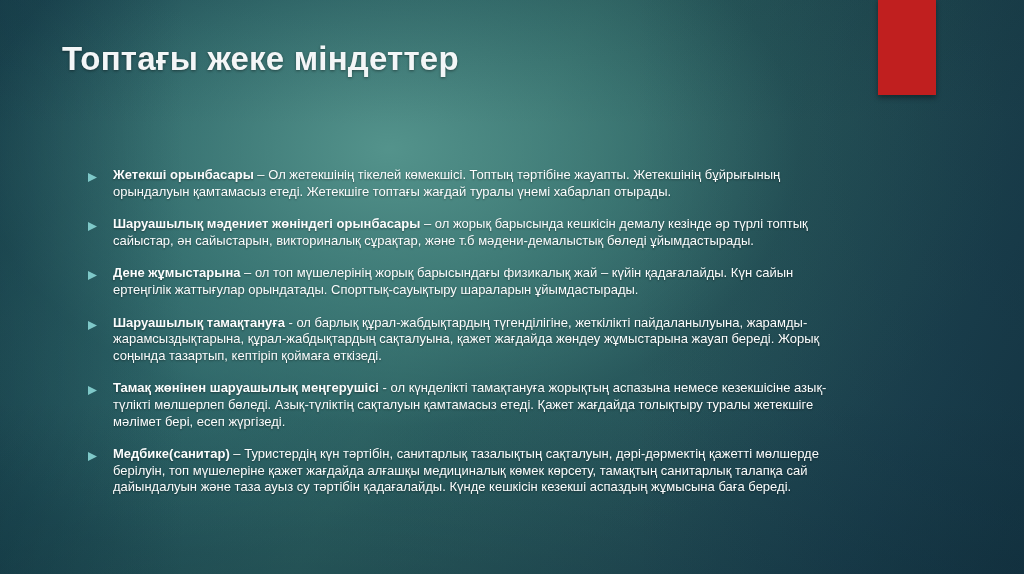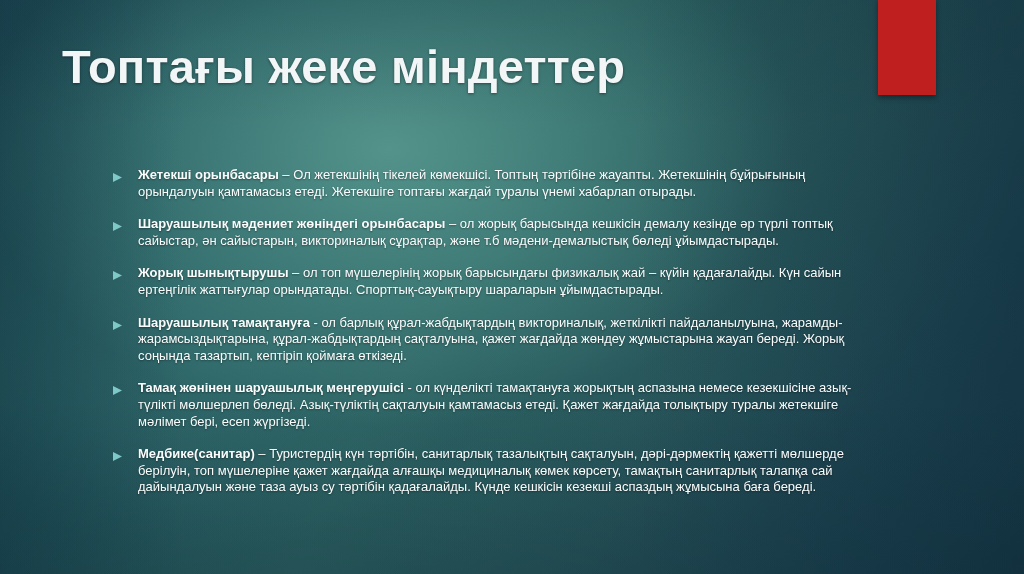--- a/index.html
+++ b/index.html
@@ -42,32 +42,32 @@
     box-shadow: 0 3px 5px rgba(0,0,0,0.38);
     z-index: 3;
   }
 
   #title {
     position: absolute;
     left: 62px;
     top: 42px;
     width: 800px;
     z-index: 4;
-    font-size: 47px;
+    font-size: 33px;
     font-weight: bold;
     color: #f3f6f7;
     letter-spacing: 0.2px;
     line-height: 1.05;
     text-shadow: 0 1px 3px rgba(0,0,0,0.42);
     white-space: nowrap;
   }
 
   #body-list {
     position: absolute;
-    left: 112px;
+    left: 87px;
     top: 167px;
     width: 748px;
     z-index: 4;
     display: flex;
     flex-direction: column;
   }
 
   .bullet-row {
     display: flex;
     align-items: flex-start;
@@ -123,30 +123,30 @@
       </span>
       <div class="bullet-text"><span class="lead">Шаруашылық мәдениет жөніндегі орынбасары</span><span class="rest"> – ол жорық барысында кешкісін демалу кезінде әр түрлі топтық сайыстар, ән сайыстарын, викториналық сұрақтар, және т.б мәдени-демалыстық бөледі ұйымдастырады.</span></div>
     </div>
 
     <div class="bullet-row">
       <span class="bullet-marker">
         <svg width="11" height="11" viewBox="0 0 11 11">
             <polygon points="1,1 10,5.5 1,10" fill="#7ec8c8"></polygon>
           </svg>
       </span>
-      <div class="bullet-text"><span class="lead">Жорық шынықтырушы</span><span class="rest"> – ол топ мүшелерінің жорық барысындағы физикалық жай – күйін қадағалайды. Күн сайын ертеңгілік жаттығулар орындатады. Спорттық-сауықтыру шараларын ұйымдастырады.</span></div>
+      <div class="bullet-text"><span class="lead">Дене жұмыстарына</span><span class="rest"> – ол топ мүшелерінің жорық барысындағы физикалық жай – күйін қадағалайды. Күн сайын ертеңгілік жаттығулар орындатады. Спорттық-сауықтыру шараларын ұйымдастырады.</span></div>
     </div>
 
     <div class="bullet-row">
       <span class="bullet-marker">
         <svg width="11" height="11" viewBox="0 0 11 11">
             <polygon points="1,1 10,5.5 1,10" fill="#7ec8c8"></polygon>
           </svg>
       </span>
-      <div class="bullet-text"><span class="lead">Шаруашылық тамақтануға</span><span class="rest"> - ол барлық құрал-жабдықтардың викториналық, жеткілікті пайдаланылуына, жарамды-жарамсыздықтарына, құрал-жабдықтардың сақталуына, қажет жағдайда жөндеу жұмыстарына жауап береді. Жорық соңында тазартып, кептіріп қоймаға өткізеді.</span></div>
+      <div class="bullet-text"><span class="lead">Шаруашылық тамақтануға</span><span class="rest"> - ол барлық құрал-жабдықтардың түгенділігіне, жеткілікті пайдаланылуына, жарамды-жарамсыздықтарына, құрал-жабдықтардың сақталуына, қажет жағдайда жөндеу жұмыстарына жауап береді. Жорық соңында тазартып, кептіріп қоймаға өткізеді.</span></div>
     </div>
 
     <div class="bullet-row">
       <span class="bullet-marker">
         <svg width="11" height="11" viewBox="0 0 11 11">
             <polygon points="1,1 10,5.5 1,10" fill="#7ec8c8"></polygon>
           </svg>
       </span>
       <div class="bullet-text"><span class="lead">Тамақ жөнінен шаруашылық меңгерушісі</span><span class="rest"> - ол күнделікті тамақтануға жорықтың аспазына немесе кезекшісіне азық-түлікті мөлшерлеп бөледі. Азық-түліктің сақталуын қамтамасыз етеді. Қажет жағдайда толықтыру туралы жетекшіге мәлімет бері, есеп жүргізеді.</span></div>
     </div>

